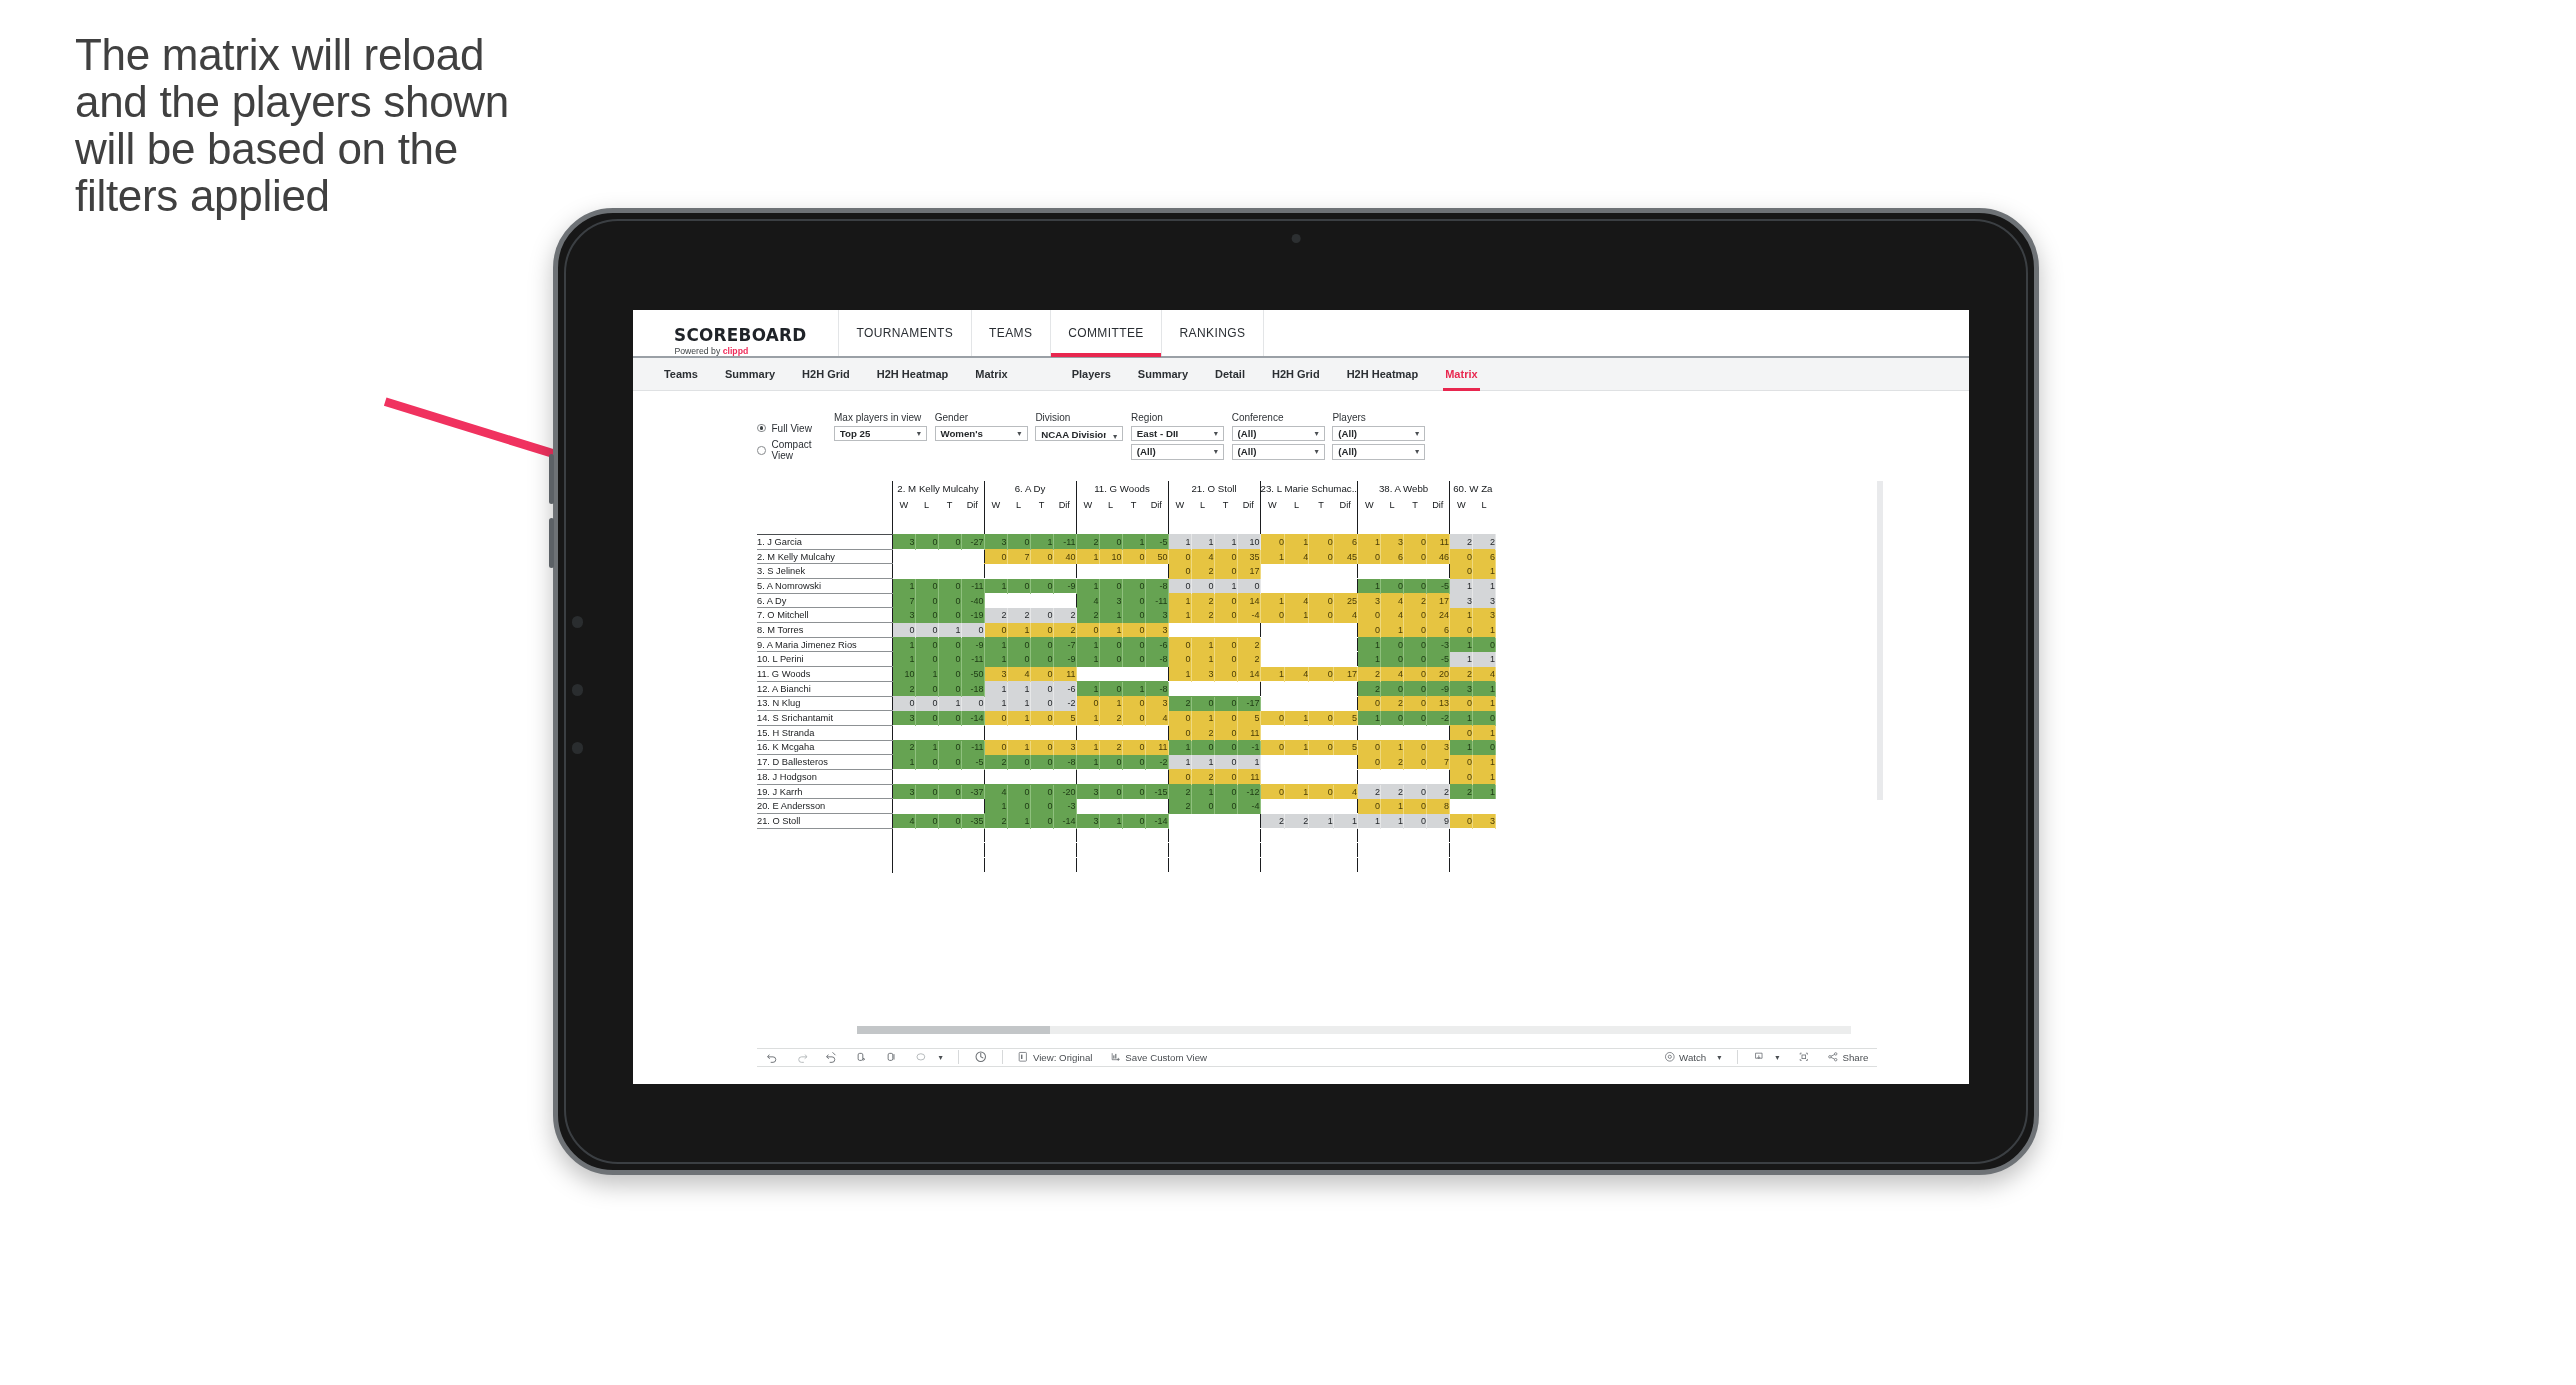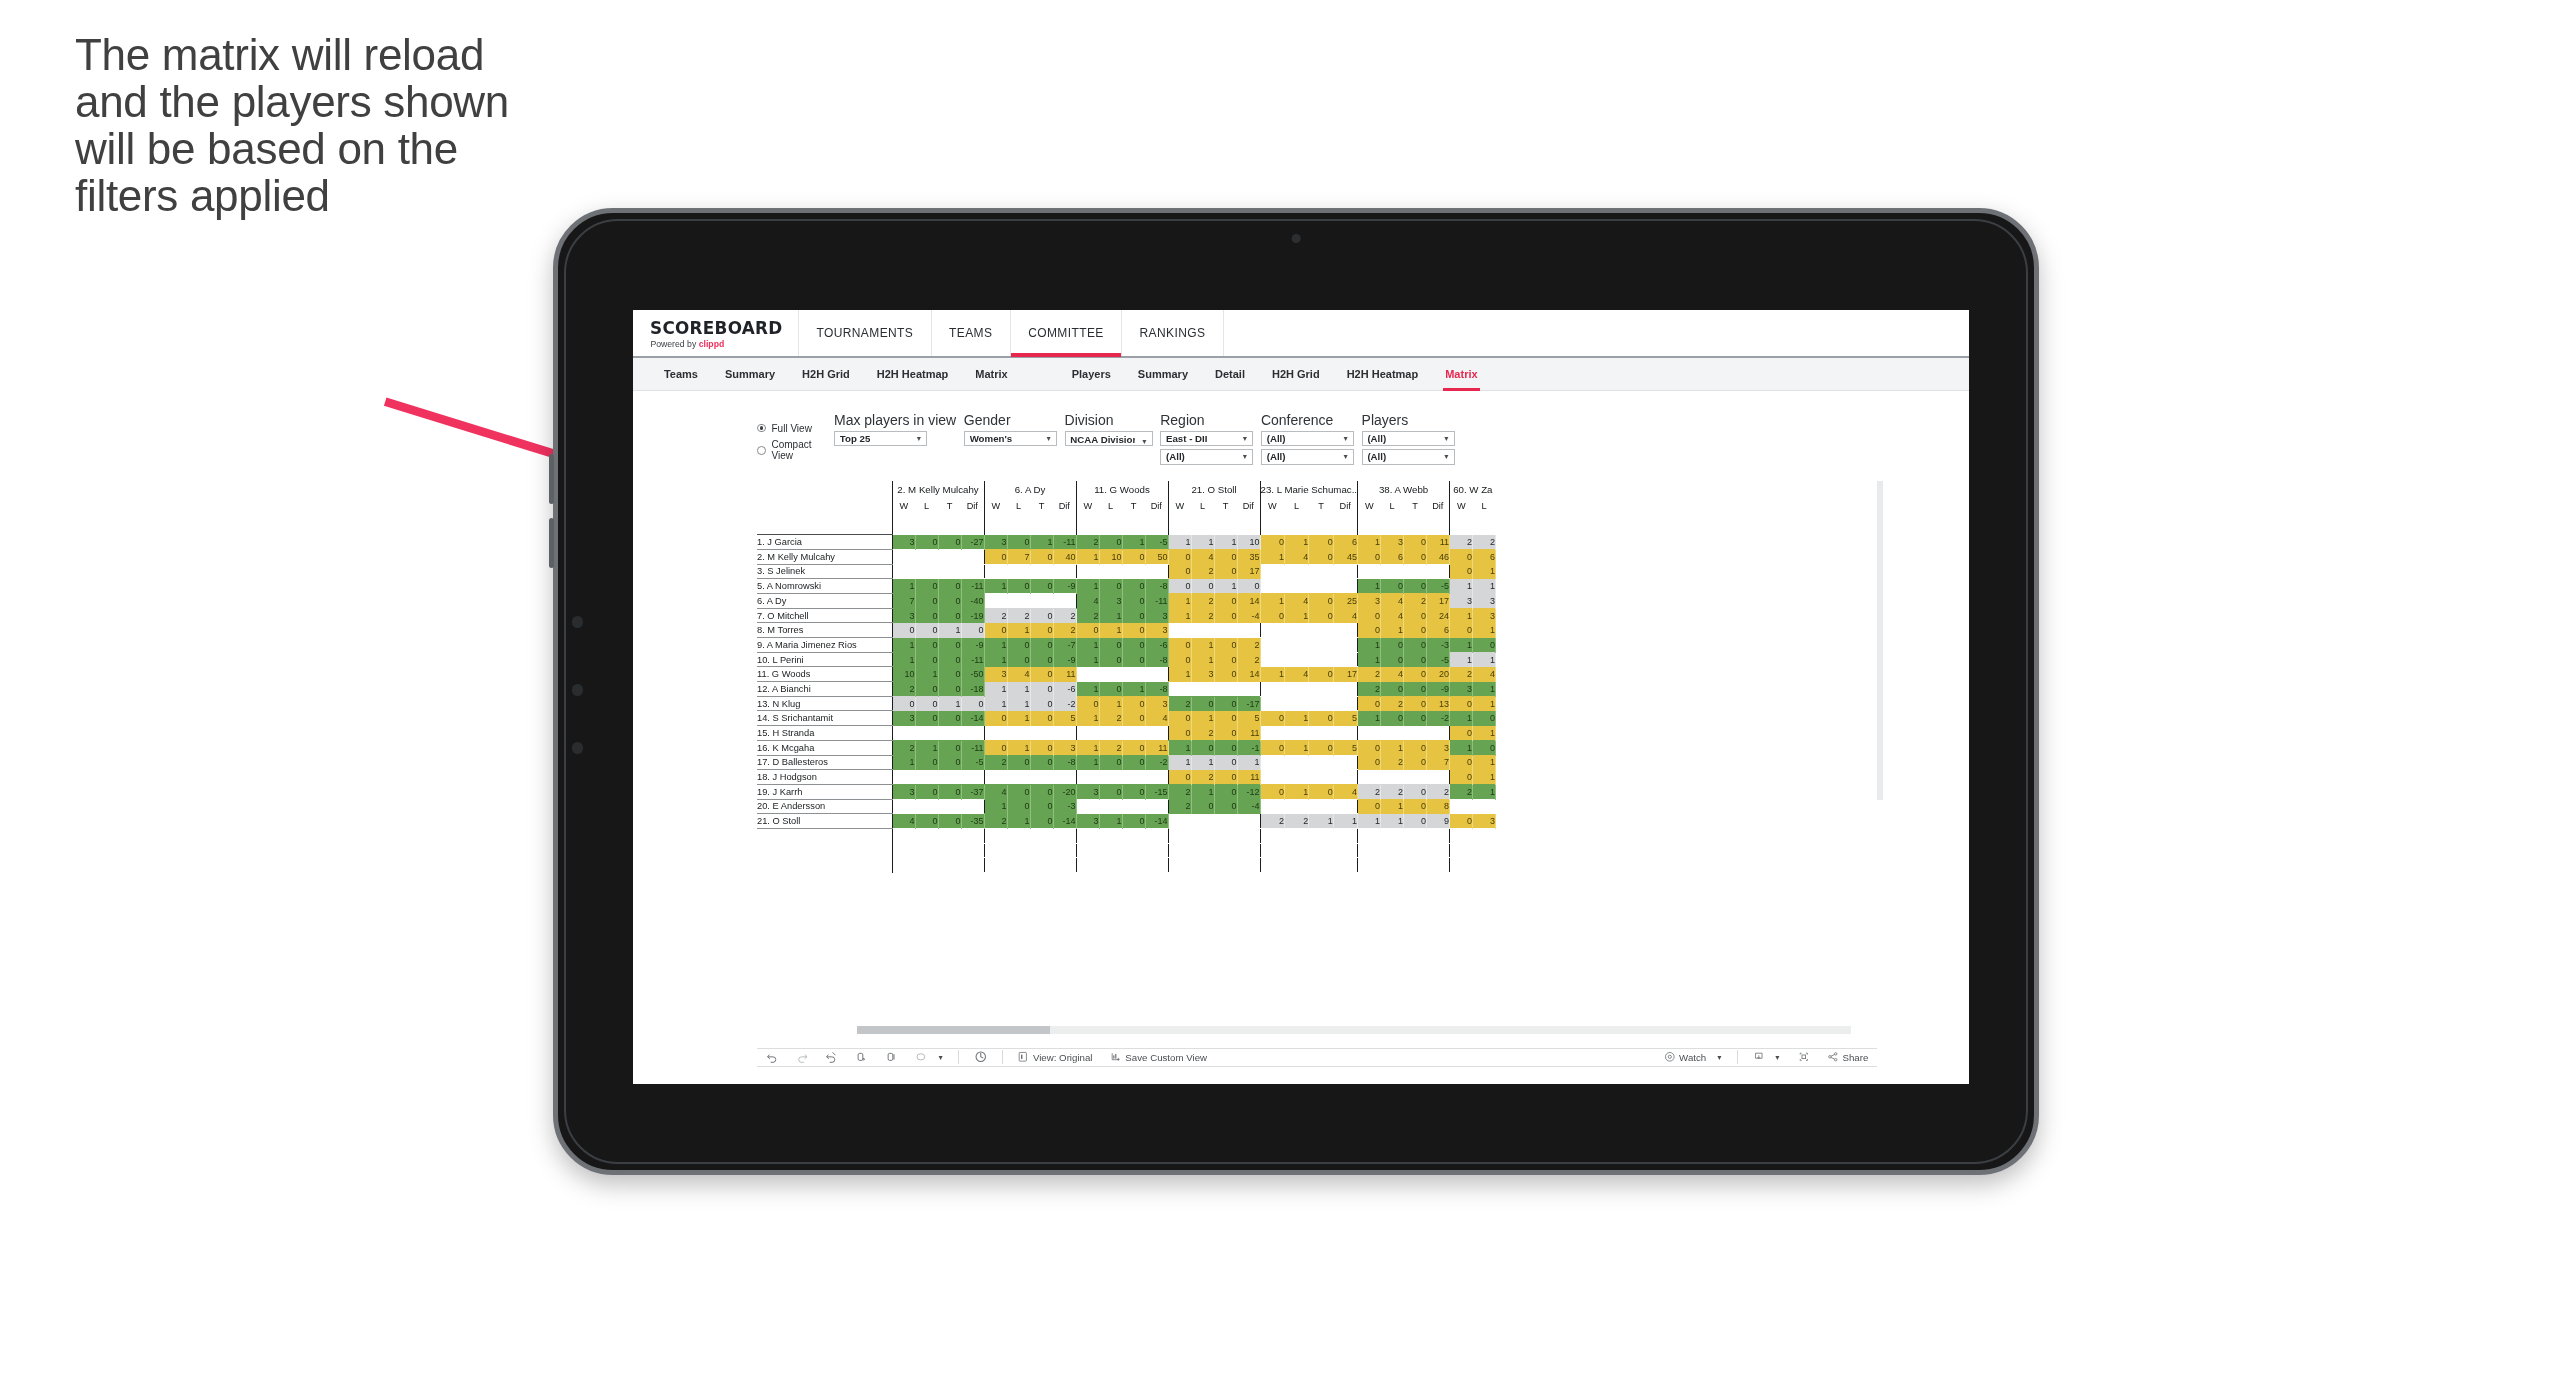--- a/index.html
+++ b/index.html
@@ -53,22 +53,22 @@
     background: #ffffff;
     overflow: hidden;
   }
 
   
   .topnav {
     height: 48px; background: #fff; display: flex; align-items: stretch;
     border-bottom: 2.9px solid #9aa0a6;
   }
   .brand {
-    width: 166px; display:flex; flex-direction: column; justify-content:center;
-    padding-left: 17.4px; border-right: 1px solid #e3e5e7;
+    width: 182px; display:flex; flex-direction: column; justify-content:flex-end;
+    padding-left: 17.4px; border-right: 1px solid #e3e5e7; margin-left: 24px;
   }
   .brand-name {
     font-size: 18.3px; font-weight: 800; letter-spacing: 0.3px; color: #1f2328;
     font-family: "DejaVu Sans", sans-serif; transform: scaleX(0.92); transform-origin: left;
   }
   .brand-sub { font-size: 8.7px; color: #3d4245; margin-top: 1px; }
   .brand-sub b { color: #ef2c5a; font-weight: 700; }
   .topnav-item {
     display:flex; align-items:center; padding: 0 17.4px; font-size: 12px;
     color: #2a2e33; letter-spacing: 0.4px; border-right: 1px solid #e3e5e7;
@@ -108,21 +108,21 @@
   .radio-row { display:flex; align-items:center; gap: 5.8px; margin-bottom: 5.8px; }
   .radio {
     width: 8.7px; height: 8.7px; border-radius: 50%; border: 1.2px solid #86898c; background:#fff;
     display:inline-block; position: relative; flex: none;
   }
   .radio.on:after {
     content:""; position:absolute; left:1.7px; top:1.7px; width:3.3px;height:3.3px;border-radius:50%;
     background:#3c4043;
   }
   .fgroup { margin-right: 7.7px; }
-  .flabel { font-size: 14px; color:#2f3337; margin-bottom: 2.9px; display:block; }
+  .flabel { font-size: 10px; color:#2f3337; margin-bottom: 2.9px; display:block; }
   .fselect {
     height: 15.4px; border: 1px solid #b9bcbf; background:#fff; display:flex; align-items:center;
     justify-content: space-between; padding: 0 3.9px 0 4.8px; font-size: 9.7px; color:#25282b;
     margin-bottom: 2.9px;
   }
   .fselect .cap { white-space: nowrap; overflow:hidden;font-weight:bold; }
   .caret { font-size: 6.8px; color:#4a4e52; margin-left: 5.8px; }
   .w-max  { width: 93px; }
   .w-gen  { width: 93px; }
   .w-div  { width: 88px; align-items: flex-end; }

